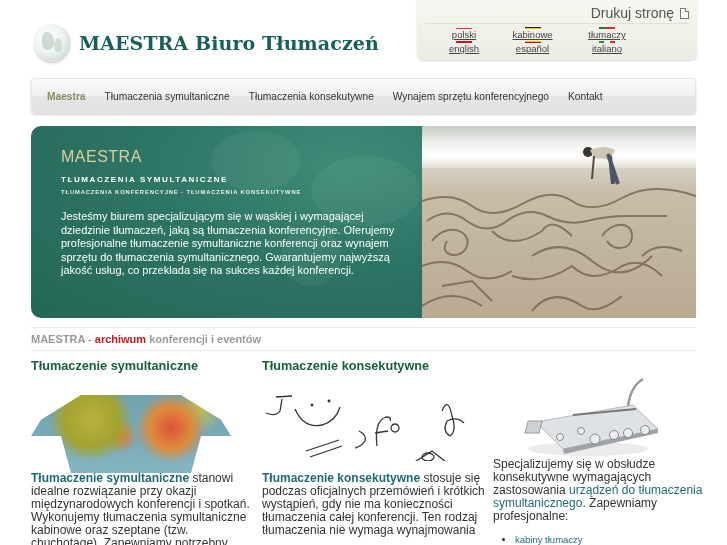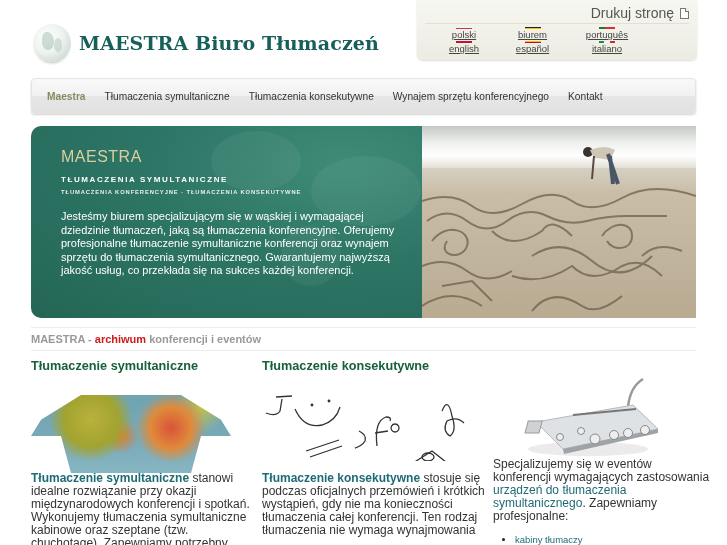--- a/index.html
+++ b/index.html
@@ -105,25 +105,25 @@
     <span class="print-icon"></span>
   </div>
   <div class="topbox-divider"></div>
   <div class="langs">
     <a class="lang">
         <span class="flag pl"></span>
         <span>polski</span>
       </a>
     <a class="lang">
         <span class="flag de"></span>
-        <span>biurem</span>
+        <span>kabinowe</span>
       </a>
     <a class="lang">
         <span class="flag pt"></span>
-        <span>português</span>
+        <span>tłumaczy</span>
       </a>
     <a class="lang">
         <span class="flag en"></span>
         <span>english</span>
       </a>
     <a class="lang">
         <span class="flag es"></span>
         <span>español</span>
       </a>
     <a class="lang">
@@ -219,17 +219,17 @@
       <path d="M55 38 L118 32" stroke="#777" stroke-width="2"></path>
       <rect x="22" y="44" width="14" height="12" fill="#cfd2d5" stroke="#999" transform="skewX(-15)"></rect>
       <circle cx="42" cy="60" r="3.5" fill="#eee" stroke="#888"></circle>
       <circle cx="63" cy="54" r="3.5" fill="#eee" stroke="#888"></circle>
       <circle cx="77" cy="62" r="5" fill="#eee" stroke="#888"></circle>
       <circle cx="96" cy="58" r="4.5" fill="#eee" stroke="#888"></circle>
       <circle cx="110" cy="56" r="4.5" fill="#eee" stroke="#888"></circle>
       <circle cx="127" cy="53" r="4.5" fill="#eee" stroke="#888"></circle>
     </svg>
   </div>
-  <p><span>Specjalizujemy się w eventów konferencji wymagających zastosowania </span><span class="ln">urządzeń do tłumaczenia symultanicznego</span><span>. Zapewniamy profesjonalne:</span></p>
+  <p><span>Specjalizujemy się w obsłudze konsekutywne wymagających zastosowania </span><span class="ln">urządzeń do tłumaczenia symultanicznego</span><span>. Zapewniamy profesjonalne:</span></p>
   <ul>
     <li>kabiny tłumaczy</li>
   </ul>
 </div>
 
 </body></html>

